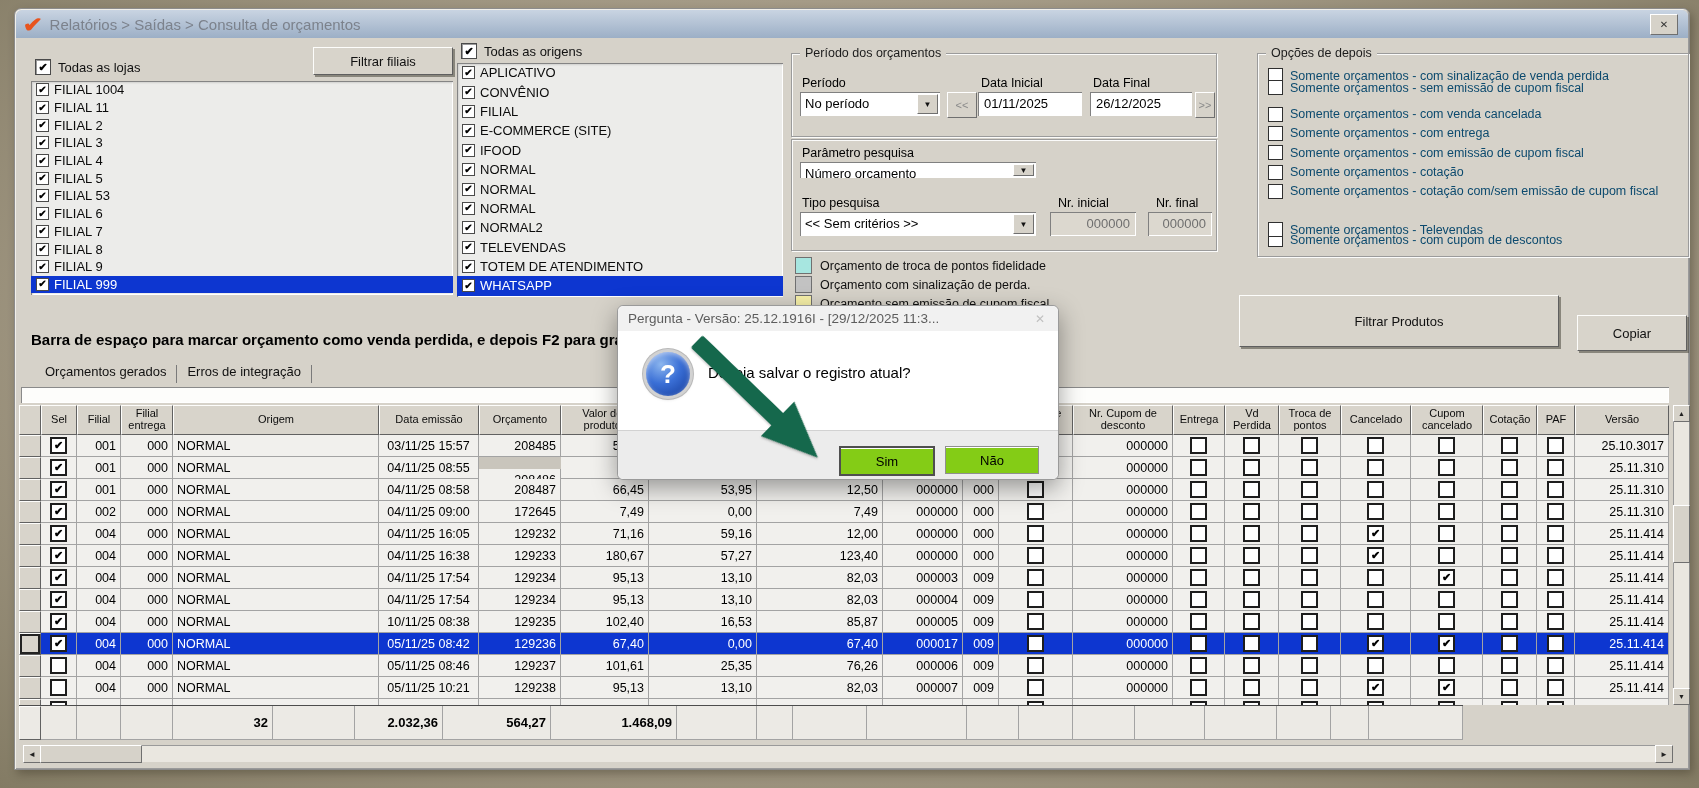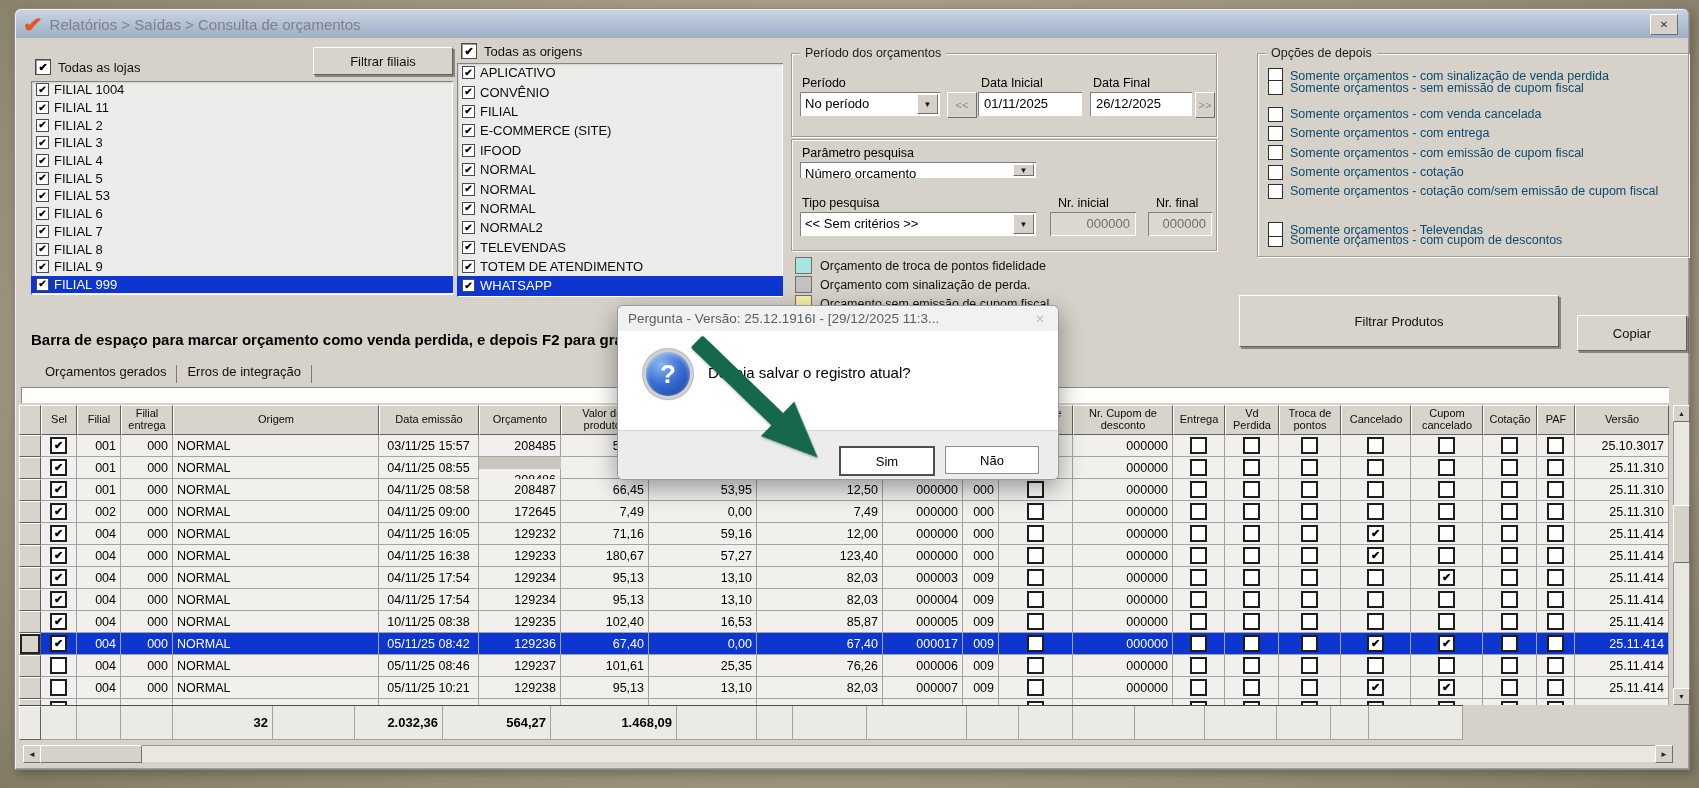--- a/index.html
+++ b/index.html
@@ -84,21 +84,21 @@
     display:flex;align-items:center;padding:0 10px;font-size:13.5px;color:#5d5d5d;white-space:nowrap;overflow:hidden;}
   .dclose{position:absolute;right:8px;top:4px;width:20px;height:18px;display:flex;align-items:center;
     justify-content:center;color:#c0c0c0;font-size:12px;}
   .qicon{position:absolute;left:28px;top:46px;width:44px;height:44px;border-radius:50%;
     background:radial-gradient(circle at 34% 28%, #8cb6ee 0%, #3a6fd6 45%, #163e9d 95%);
     box-shadow:0 0 0 3px #d2d2d2, 0 0 0 4px #b9b9b9, 0 2px 4px rgba(0,0,0,.35), inset 0 2px 5px rgba(255,255,255,.55);
     display:flex;align-items:center;justify-content:center;color:#fff;font-size:26px;font-weight:bold;}
   .dmsg{position:absolute;left:90px;top:58px;font-size:15px;color:#000;}
   .dstrip{position:absolute;left:0;right:0;bottom:0;height:48px;background:#ececec;border-top:1px solid #d2d2d2;
     border-radius:0 0 6px 6px;}
-  .dbtn{position:absolute;top:15px;width:92px;height:26px;background:#ffffff;border:1px solid #8f8f8f;
+  .dbtn{position:absolute;top:15px;width:92px;height:26px;background:#84cc16;border:1px solid #8f8f8f;
     box-shadow:inset 0 1px 0 #fff;display:flex;align-items:center;justify-content:center;font-size:13px;color:#000;}
   .dbtn.default{border:2px solid #4f4f4f;}
   .annlayer{position:absolute;left:0;top:0;pointer-events:none;}
 </style>
 </head>
 <body>
 
 <div class="screen">
   <div class="window">
 

